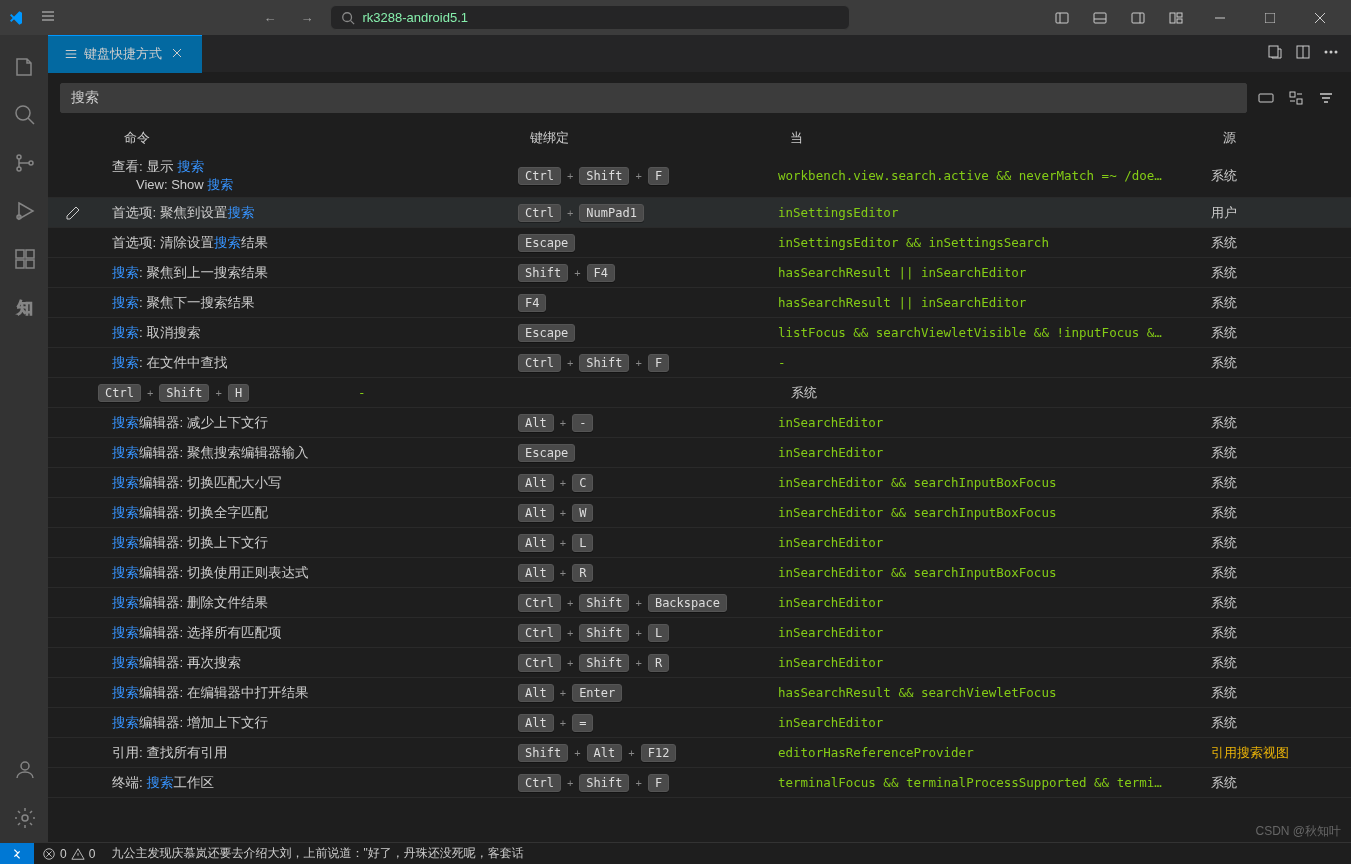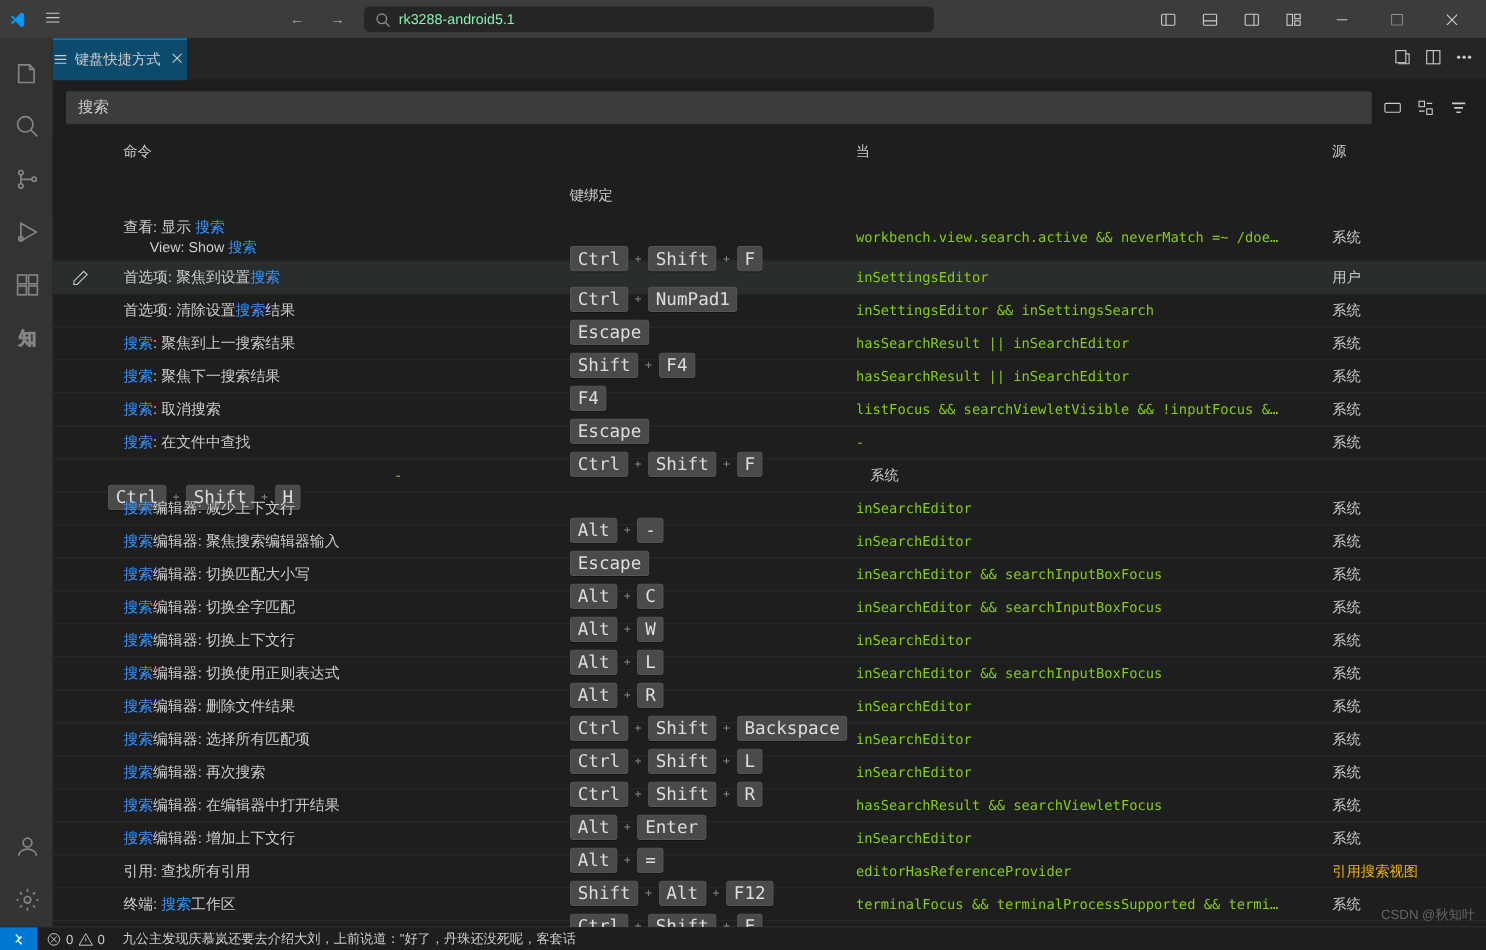--- a/index.html
+++ b/index.html
@@ -14,45 +14,45 @@
 .titlebar-right { display: flex; align-items: center; gap: 4px; }
 .titlebar-btn { width: 34px; height: 28px; display: flex; align-items: center; justify-content: center; cursor: pointer; }
 .win-btn { width: 46px; height: 35px; display: flex; align-items: center; justify-content: center; cursor: pointer; }
 .main { display: flex; height: calc(864px - 35px - 22px); }
 .activitybar { width: 48px; background: #333333; display: flex; flex-direction: column; padding-top: 8px; }
 .activitybar-item { width: 48px; height: 48px; display: flex; align-items: center; justify-content: center; cursor: pointer; border-left: 2px solid transparent; }
 .activitybar-item svg { width: 24px; height: 24px; fill: none; stroke: #858585; stroke-width: 1.5; }
 .activitybar-bottom { margin-top: auto; }
 .editor { flex: 1; display: flex; flex-direction: column; background: #1e1e1e; }
 .tabs { height: 38px; background: #252526; display: flex; align-items: center; border-bottom: 1px solid #1e1e1e; }
-.tab { height: 38px; padding: 0 0; display: flex; align-items: center; gap: 6px; background: #0c4a6e; border-top: 1px solid #0098ff; cursor: pointer; }
+.tab { height: 38px; padding: 0 16px; display: flex; align-items: center; gap: 6px; background: #0369a1; border-top: 1px solid #0098ff; cursor: pointer; }
 .tab-close { padding: 2px; cursor: pointer; }
 .tab-actions { margin-left: auto; display: flex; gap: 12px; padding-right: 12px; }
 .search-row { padding: 10px 12px; display: flex; gap: 6px; }
 .search-input { flex: 1; background: #3c3c3c; border: 1px solid #3c3c3c; color: #ccc; padding: 6px 10px; border-radius: 2px; font-size: 14px; outline: none; }
 .search-actions { display: flex; gap: 4px; align-items: center; }
 .search-action-btn { width: 26px; height: 26px; display: flex; align-items: center; justify-content: center; cursor: pointer; }
-.table-header { display: flex; padding: 6px 0; background: #1e1e1e; border-bottom: 1px solid #1e1e1e; font-size: 13px; color: #ccc; }
+.table-header { display: flex; padding: 6px 12px; background: #1e1e1e; border-bottom: 1px solid #1e1e1e; font-size: 13px; color: #ccc; }
 .col-edit { width: 50px; }
 .col-cmd { width: 420px; padding-left: 14px; }
-.col-key { width: 260px; margin-top: 40px; }
+.col-key { width: 260px; }
 .col-when { width: 425px; }
 .col-src { flex: 1; padding-left: 8px; }
 .table-body { overflow-y: auto; flex: 1; }
 .row { display: flex; align-items: center; height: 30px; border-bottom: 1px solid #2a2a2a; }
 .row.tall { height: 44px; }
 .row.hover { background: #2a2d2e; }
 .row .col-edit { display: flex; justify-content: center; }
 .edit-icon { visibility: hidden; }
 .row.hover .edit-icon, .row:hover .edit-icon { visibility: visible; }
 .cmd-text { color: #ccc; font-size: 13.5px; }
 .cmd-sub { color: #ccc; font-size: 13px; margin-left: 24px; }
 .hl { color: #3794ff; }
 .key-seq { display: flex; gap: 6px; align-items: center; font-size: 12px; }
-.key { background: #4a4a4a; padding: 1px 6px; border-radius: 3px; font-family: Consolas, monospace; font-size: 16px; color: #ddd; border: 1px solid #555; box-shadow: 0 1px 0 rgba(0,0,0,0.3); }
+.key { background: #4a4a4a; padding: 1px 6px; border-radius: 3px; font-family: Consolas, monospace; font-size: 12px; color: #ddd; border: 1px solid #555; box-shadow: 0 1px 0 rgba(0,0,0,0.3); }
 .key-plus { color: #888; font-size: 11px; }
 .when-text { font-family: Consolas, monospace; font-size: 12.5px; color: #84cc16; overflow: hidden; text-overflow: ellipsis; white-space: nowrap; }
 .src-text { color: #ccc; font-size: 13px; }
 .src-link { color: #eab308; cursor: pointer; }
 .statusbar { height: 22px; background: #1e1e1e; display: flex; align-items: center; font-size: 12px; color: #ccc; border-top: 1px solid #333; }
 .status-remote { background: #0078d4; width: 34px; height: 22px; display: flex; align-items: center; justify-content: center; }
 .status-item { padding: 0 8px; display: flex; align-items: center; gap: 4px; }
 .watermark { position: absolute; bottom: 24px; right: 10px; color: #666; font-size: 12px; }
 svg { pointer-events: none; }
 </style>

